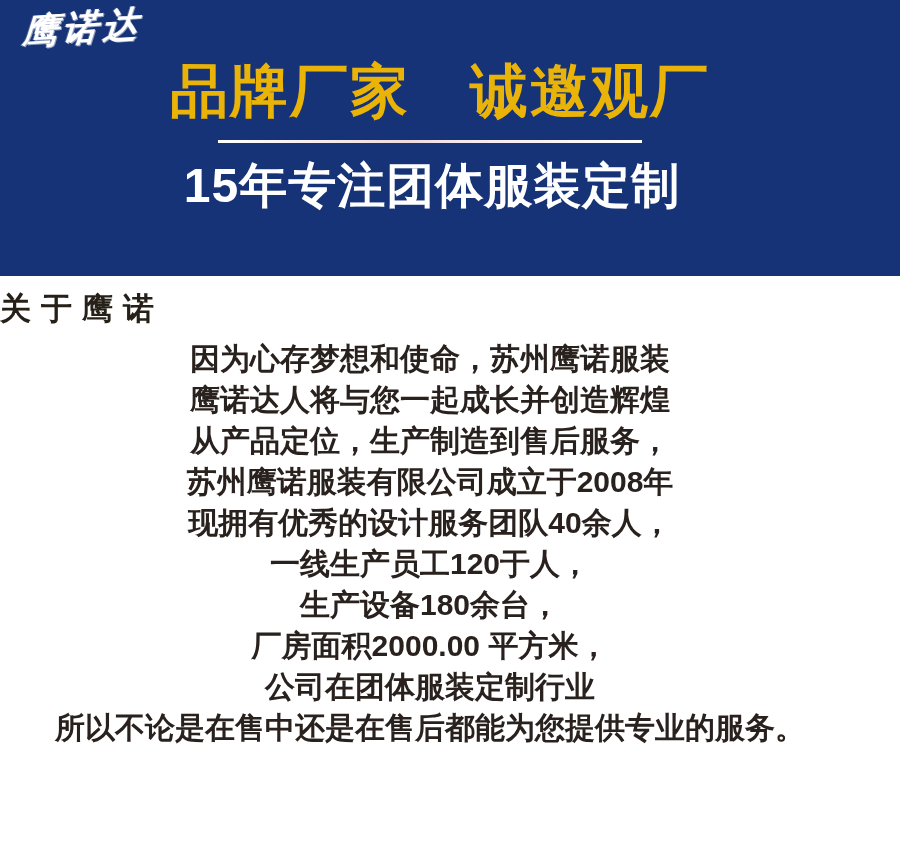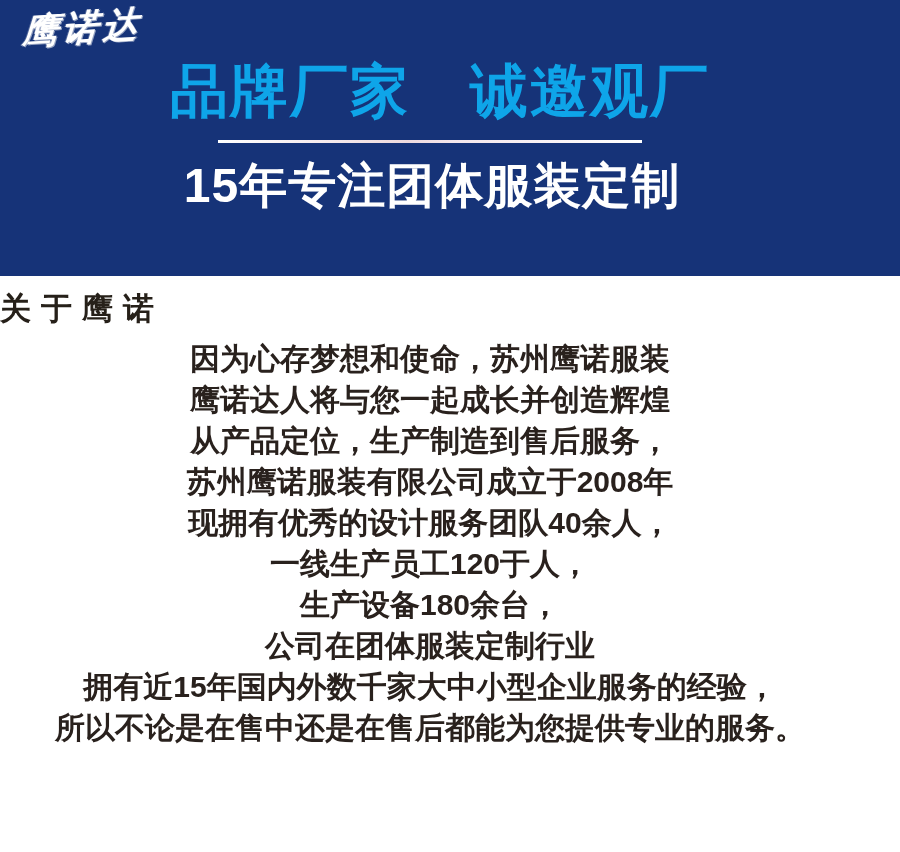--- a/index.html
+++ b/index.html
@@ -33,21 +33,21 @@
     letter-spacing: 4px;
     transform: rotate(-4deg) skewX(-8deg);
     transform-origin: left top;
     text-shadow: 1px 1px 0 rgba(255,255,255,0.55), -1px 0 0 rgba(255,255,255,0.25);
     white-space: nowrap;
   }
   .main-title {
     padding-top: 56px;
     padding-right: 20px;
     text-align: center;
-    color: #0ea5e9;
+    color: #eab308;
     font-size: 58px;
     line-height: 70px;
     font-weight: bold;
     letter-spacing: 2px;
     white-space: nowrap;
   }
   .divider-wrap {
     padding-right: 40px;
     text-align: center;
   }
@@ -118,19 +118,19 @@
     <div class="about-heading">关于鹰诺</div>
 
     <div class="about-body">
       <div class="about-line">因为心存梦想和使命，苏州鹰诺服装</div>
       <div class="about-line">鹰诺达人将与您一起成长并创造辉煌</div>
       <div class="about-line">从产品定位，生产制造到售后服务，</div>
       <div class="about-line">苏州鹰诺服装有限公司成立于2008年</div>
       <div class="about-line">现拥有优秀的设计服务团队40余人，</div>
       <div class="about-line">一线生产员工120于人，</div>
       <div class="about-line">生产设备180余台，</div>
+      <div class="about-line">厂房面积2000.00 平方米，</div>
       <div class="about-line">公司在团体服装定制行业</div>
-      <div class="about-line">拥有近15年国内外数千家大中小型企业服务的经验，</div>
       <div class="about-line">所以不论是在售中还是在售后都能为您提供专业的服务。</div>
     </div>
   </div>
 
 </div>
 
 </body></html>

